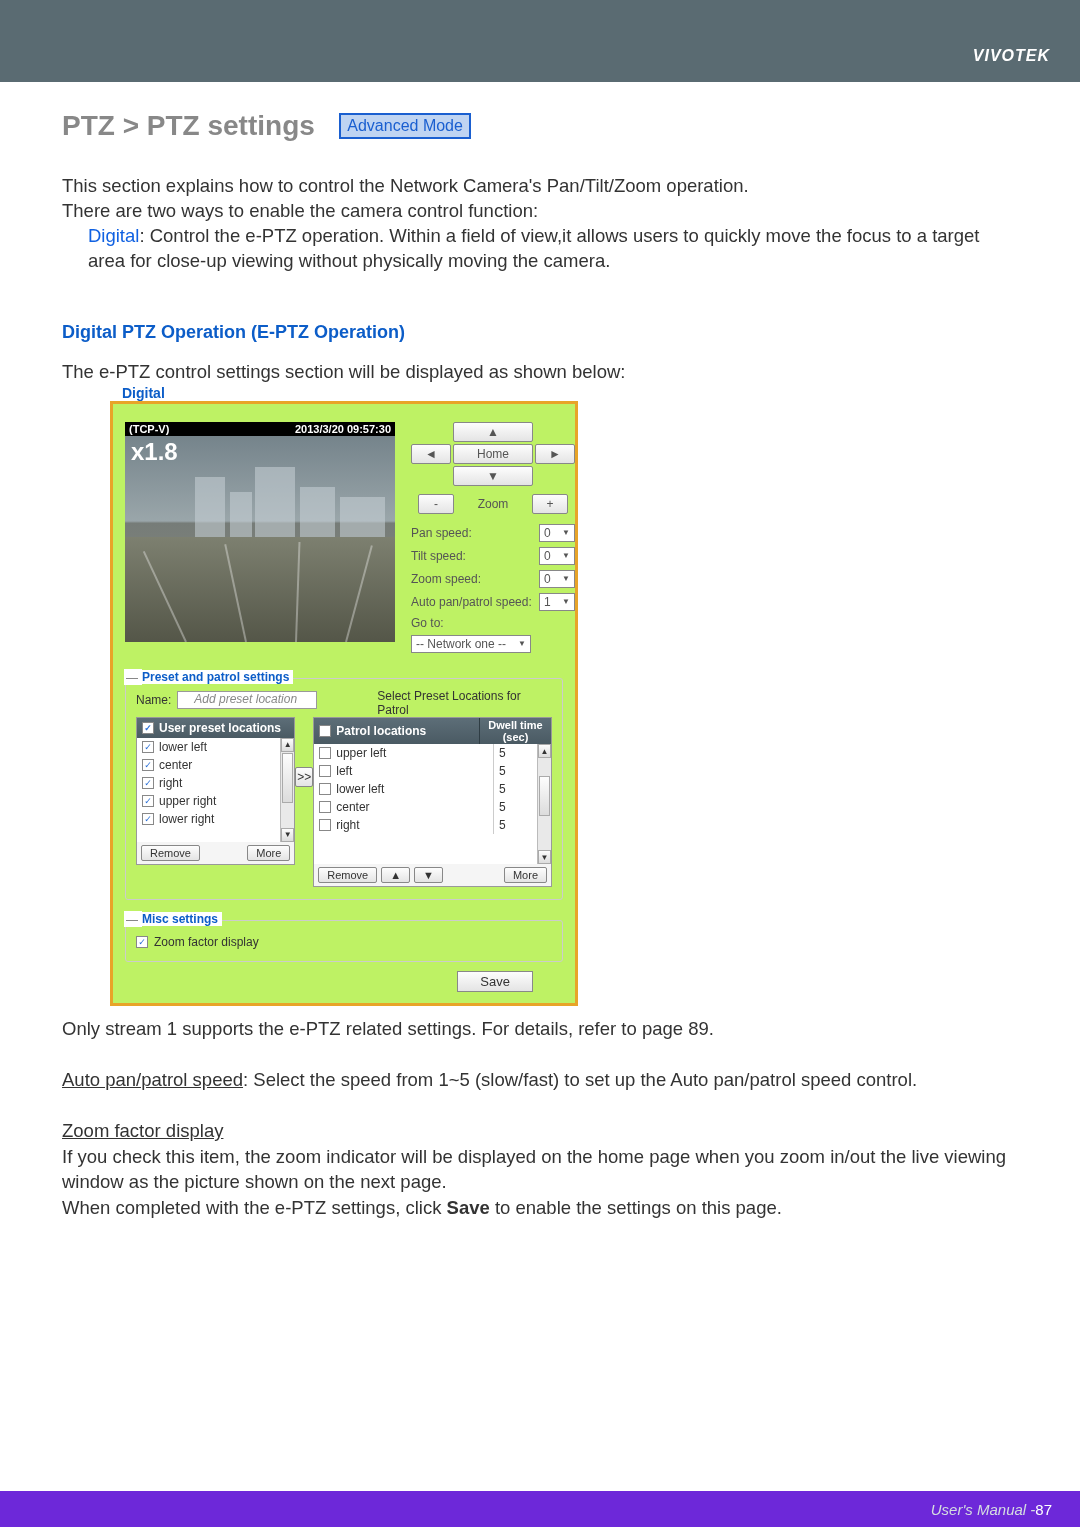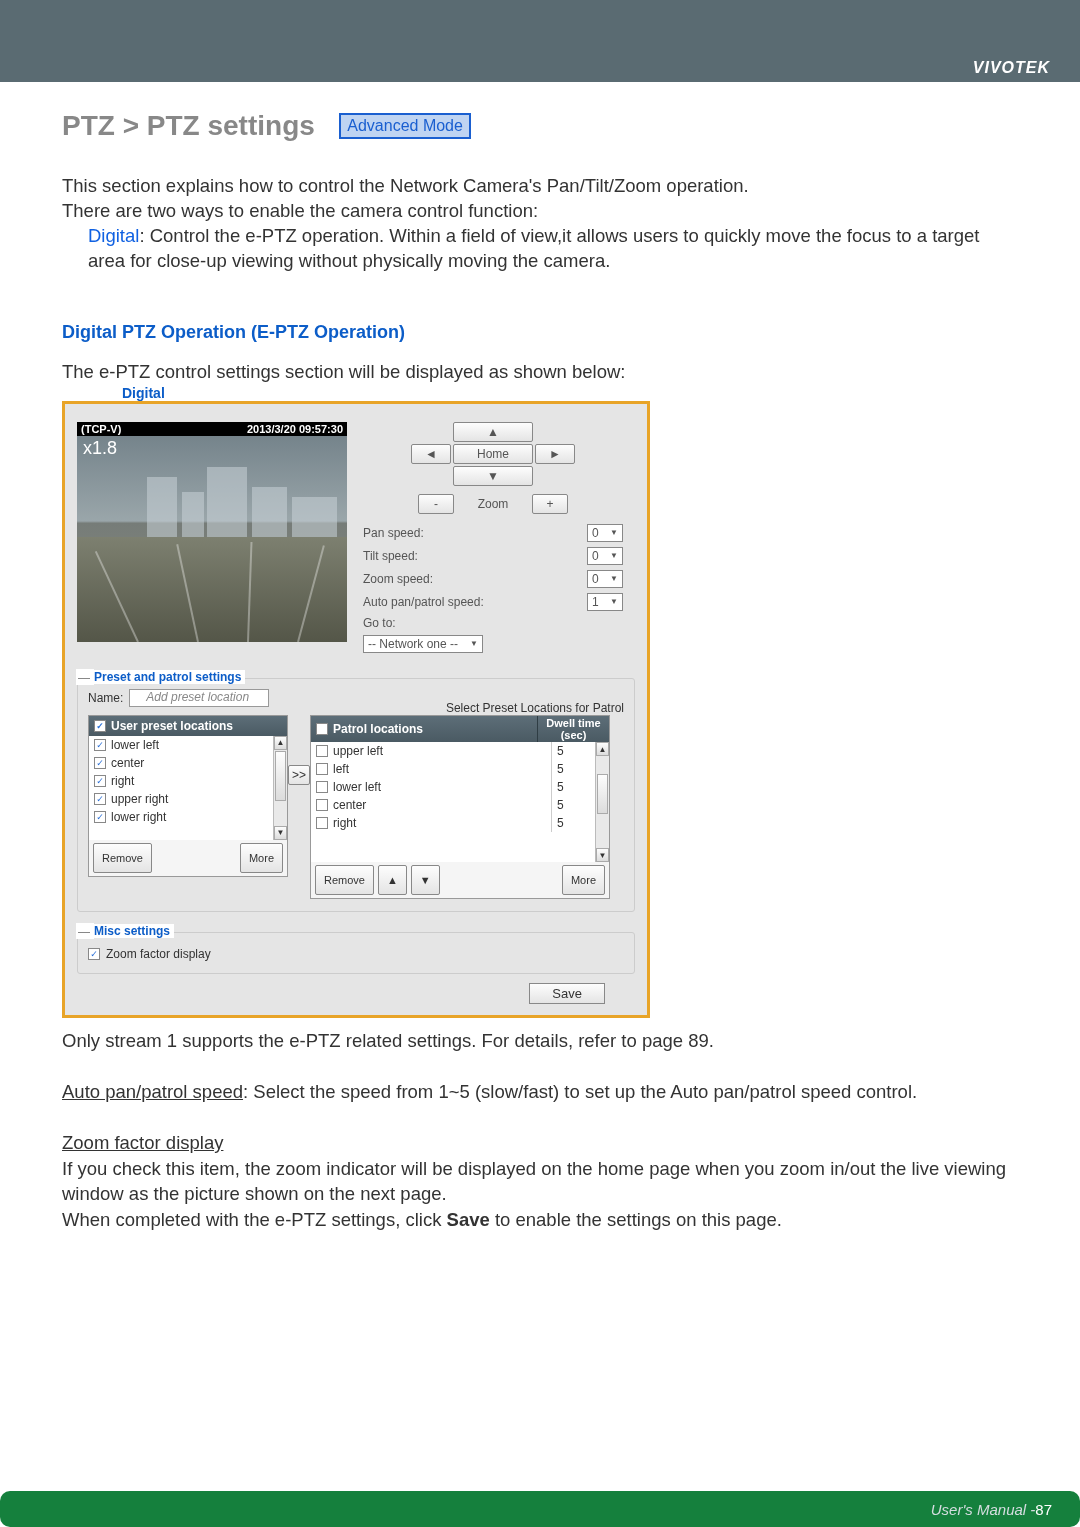--- a/index.html
+++ b/index.html
@@ -11,21 +11,21 @@
     position: relative;
     color: #333;
   }
   .top-bar {
     background: #5a6b72;
     height: 82px;
     width: 100%;
   }
   .brand {
     position: absolute;
-    top: 59px;
+    top: 47px;
     right: 30px;
     color: #fff;
     font-style: italic;
     font-weight: bold;
     font-size: 16px;
     letter-spacing: 1px;
   }
   .content {
     padding: 28px 62px 0 62px;
   }
@@ -62,23 +62,24 @@
   }
   .sub-intro { font-size: 18.5px; margin-bottom: 2px; }
   .tab-label {
     color: #0c5dc8;
     font-weight: bold;
     font-size: 14px;
     margin-left: 60px;
   }
   .panel {
     border: 3px solid #e8a428;
-    width: 588px;
+    width: 468px;
+    margin-left: 48px;
     padding: 18px 12px 14px 12px;
-    background: #e5e5e5;
+    background: #bef264;
     font-size: 12px;
   }
   .panel-row { display: flex; gap: 16px; }
   .preview {
     width: 270px;
   }
   .preview-img {
     width: 270px;
     height: 220px;
     background: linear-gradient(to bottom, #6f7e86 0%, #9aa6aa 45%, #767c78 46%, #8c8f81 100%);
@@ -88,21 +89,21 @@
   }
   .preview-img .topbar {
     background: #000;
     color: #fff;
     font-size: 11px;
     padding: 1px 4px;
     display: flex;
     justify-content: space-between;
     font-weight: bold;
   }
-  .preview-img .zoom { font-size: 18px; font-weight: normal; margin: 2px 6px; }
+  .preview-img .zoom { font-size: 24px; font-weight: bold; margin: 2px 6px; }
   .controls { width: 260px; font-size: 12px; color: #555; }
   .ctl-btn {
     border: 1px solid #888;
     background: linear-gradient(#fdfdfd,#e4e4e4);
     height: 20px;
     display: inline-flex;
     align-items: center;
     justify-content: center;
     border-radius: 2px;
     font-size: 12px;
@@ -145,21 +146,21 @@
     background: linear-gradient(#5d6e78,#4a5a63);
     color:#fff; font-weight:bold; font-size:12px;
     padding:3px 5px; display:flex; align-items:center; gap:5px;
   }
   .lbox .body { background:#fff; height:104px; overflow:hidden; position:relative;}
   .lbox .row { display:flex; align-items:center; gap:5px; padding:2px 5px; font-size:12px; color:#333;}
   .scroll { position:absolute; right:0; top:0; bottom:0; width:14px; background:#e9e9e9; border-left:1px solid #bbb;}
   .scroll .arr { height:14px; background:linear-gradient(#fdfdfd,#dcdcdc); border:1px solid #aaa; display:flex;align-items:center;justify-content:center;font-size:8px;}
   .scroll .thumb { background:linear-gradient(#fdfdfd,#dcdcdc); border:1px solid #aaa; margin:1px;}
   .lbox .ftr { display:flex; gap:4px; padding:3px 4px; background:#f5f5f5;}
-  .sbtn { border:1px solid #888; background:linear-gradient(#fdfdfd,#e4e4e4); font-size:11px; padding:8px 8px; border-radius:2px;}
+  .sbtn { border:1px solid #888; background:linear-gradient(#fdfdfd,#e4e4e4); font-size:11px; padding:1px 8px; border-radius:2px;}
   .transfer-btn { border:1px solid #888; background:linear-gradient(#fdfdfd,#e4e4e4); width:22px; height:20px; display:flex;align-items:center;justify-content:center; border-radius:2px; margin-top:50px;}
 
   .rbox { border:1px solid #999; width:300px;}
   .rbox .hdr { display:flex; }
   .rbox .hdr .c1 {
     flex:1; background:linear-gradient(#5d6e78,#4a5a63); color:#fff; font-weight:bold;
     padding:3px 5px; display:flex; align-items:center; gap:5px; font-size:12px;
   }
   .rbox .hdr .c2 {
     width:72px; background:linear-gradient(#5d6e78,#4a5a63); color:#fff; font-weight:bold;
@@ -176,23 +177,23 @@
 
   .misc-row { display:flex; align-items:center; gap:6px; margin-top:4px;}
   .save-row { text-align:right; margin-top:12px; padding-right:30px;}
   .save-btn { border:1px solid #888; background:linear-gradient(#fdfdfd,#e4e4e4); padding:2px 22px; font-size:13px;}
 
   .after-text { margin-top:10px; font-size:18.5px; line-height:1.38;}
   .ul { text-decoration:underline; }
 
   .footer {
     position:absolute; bottom:0; left:0; right:0;
-    background:#15803d; color:#d5dde0; height:36px;
+    background:#6d28d9; color:#d5dde0; height:36px;
     display:flex; align-items:center; justify-content:flex-end;
-    padding-right:28px; font-style:italic; font-size:15px;border-radius:10px;
+    padding-right:28px; font-style:italic; font-size:15px;
   }
   .footer .pg { color:#fff; font-style:normal;}
   
   
   .bldg { position:absolute; bottom:95px; background:rgba(200,210,215,0.55); }
   .road { position:absolute; bottom:0; left:0; right:0; height:105px;
           background: linear-gradient(to top, #545648, #7d8070); }
   .lane { position:absolute; bottom:0; width:2px; background:rgba(255,255,255,0.35); transform-origin:bottom;}
 </style>
 </head>

